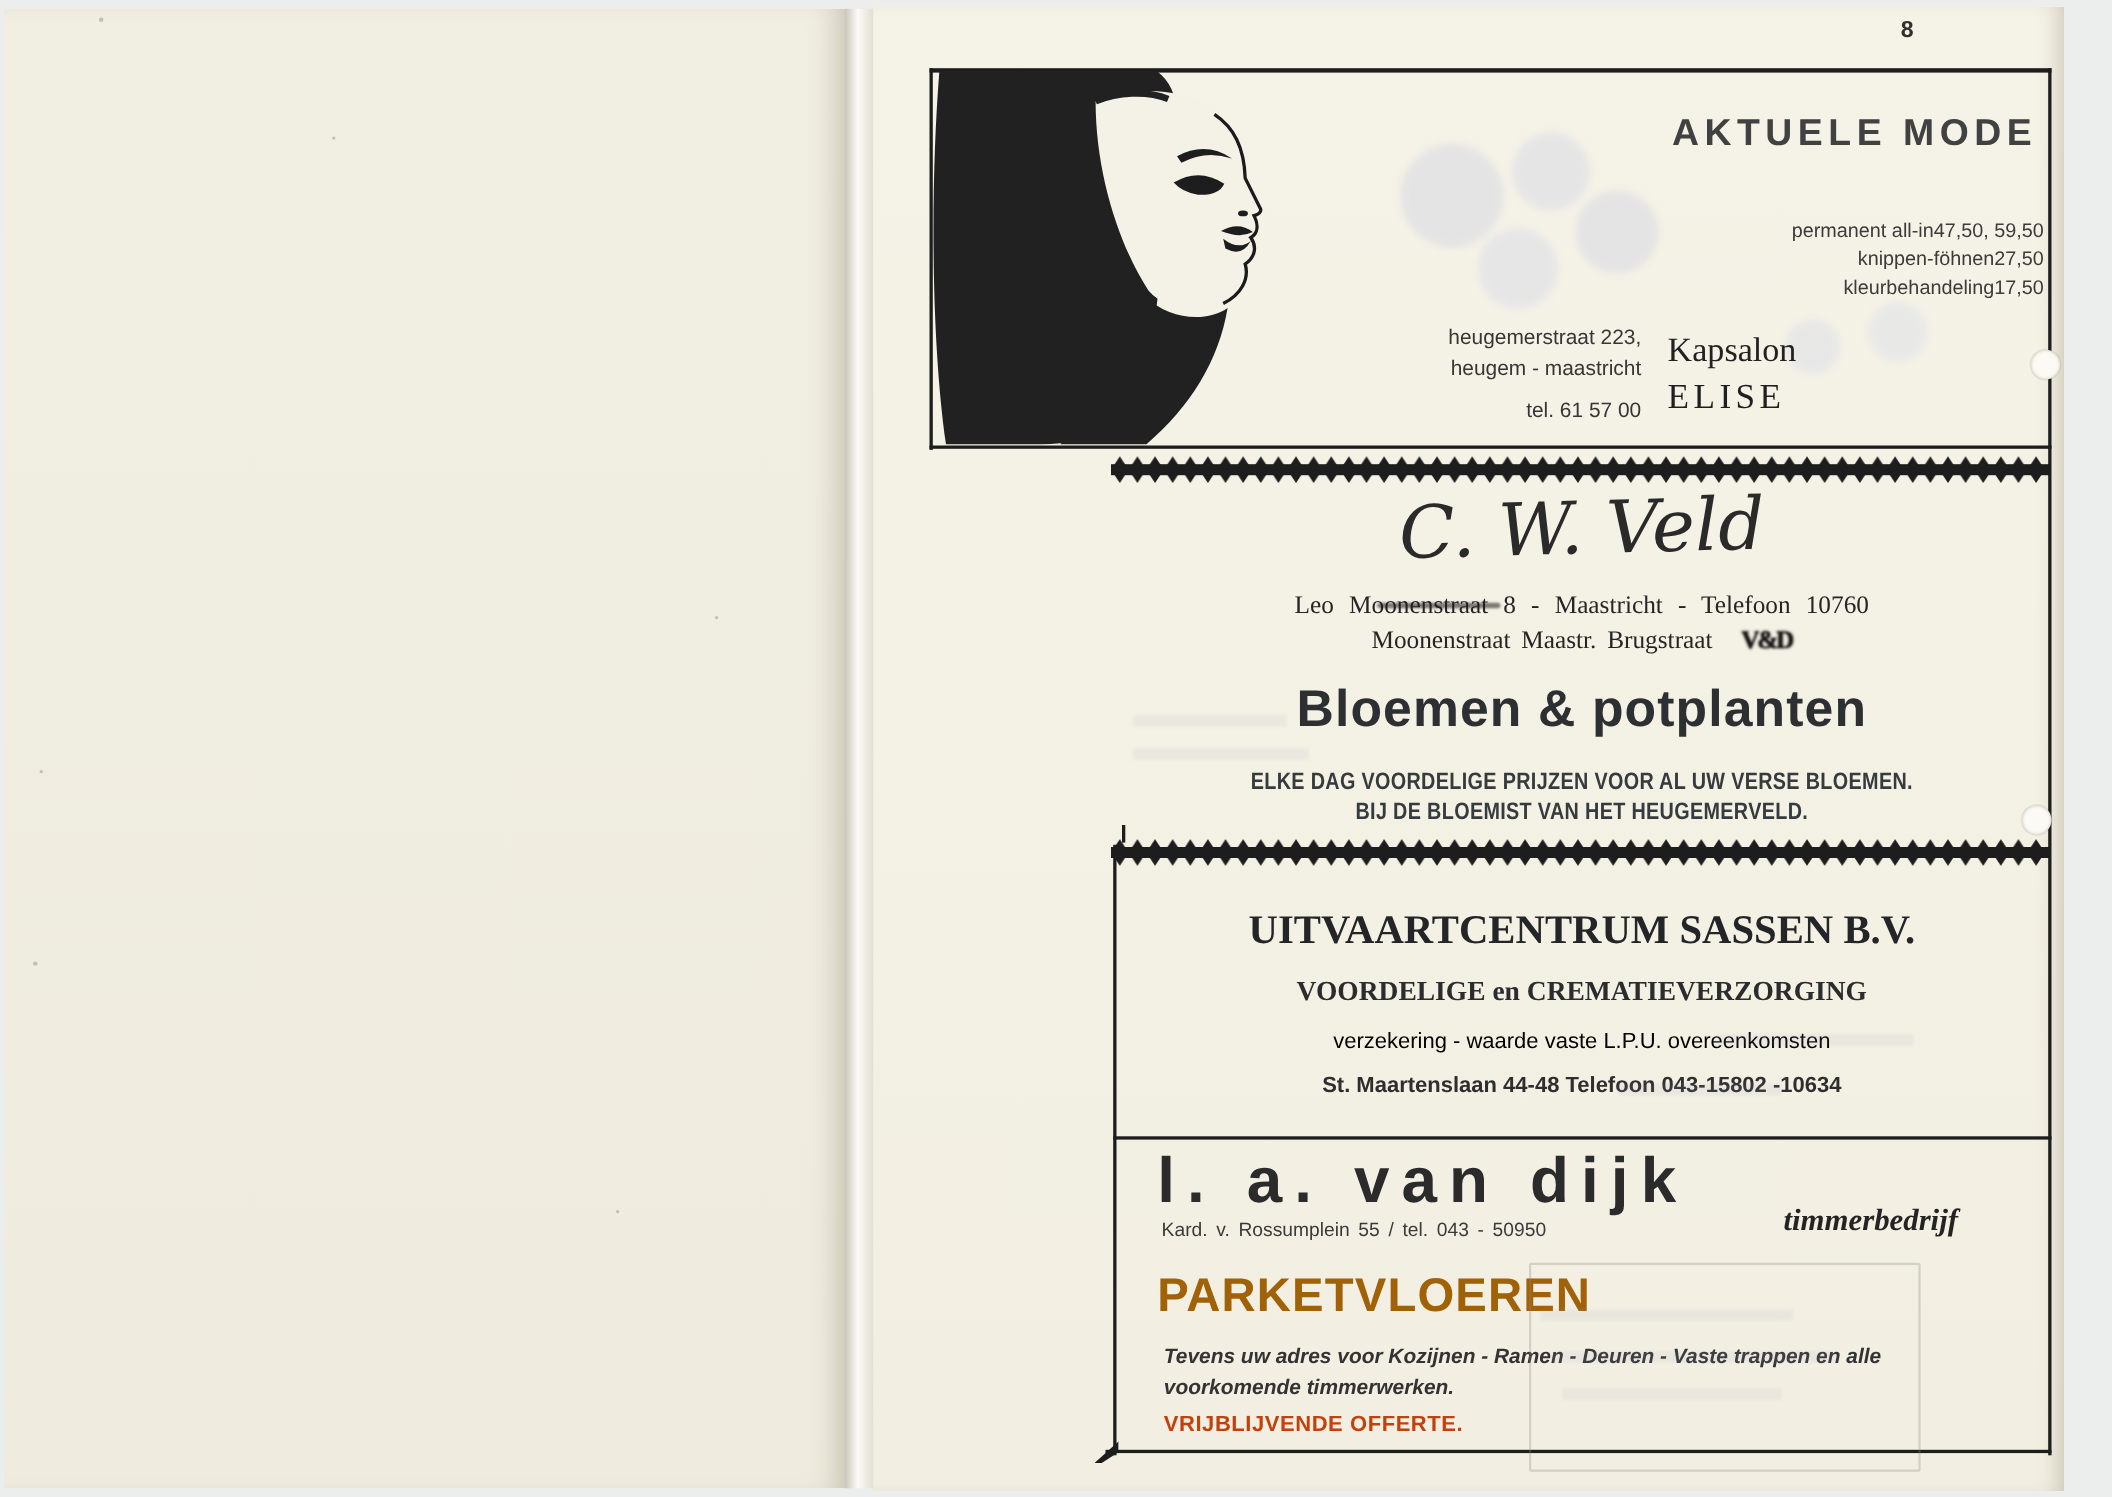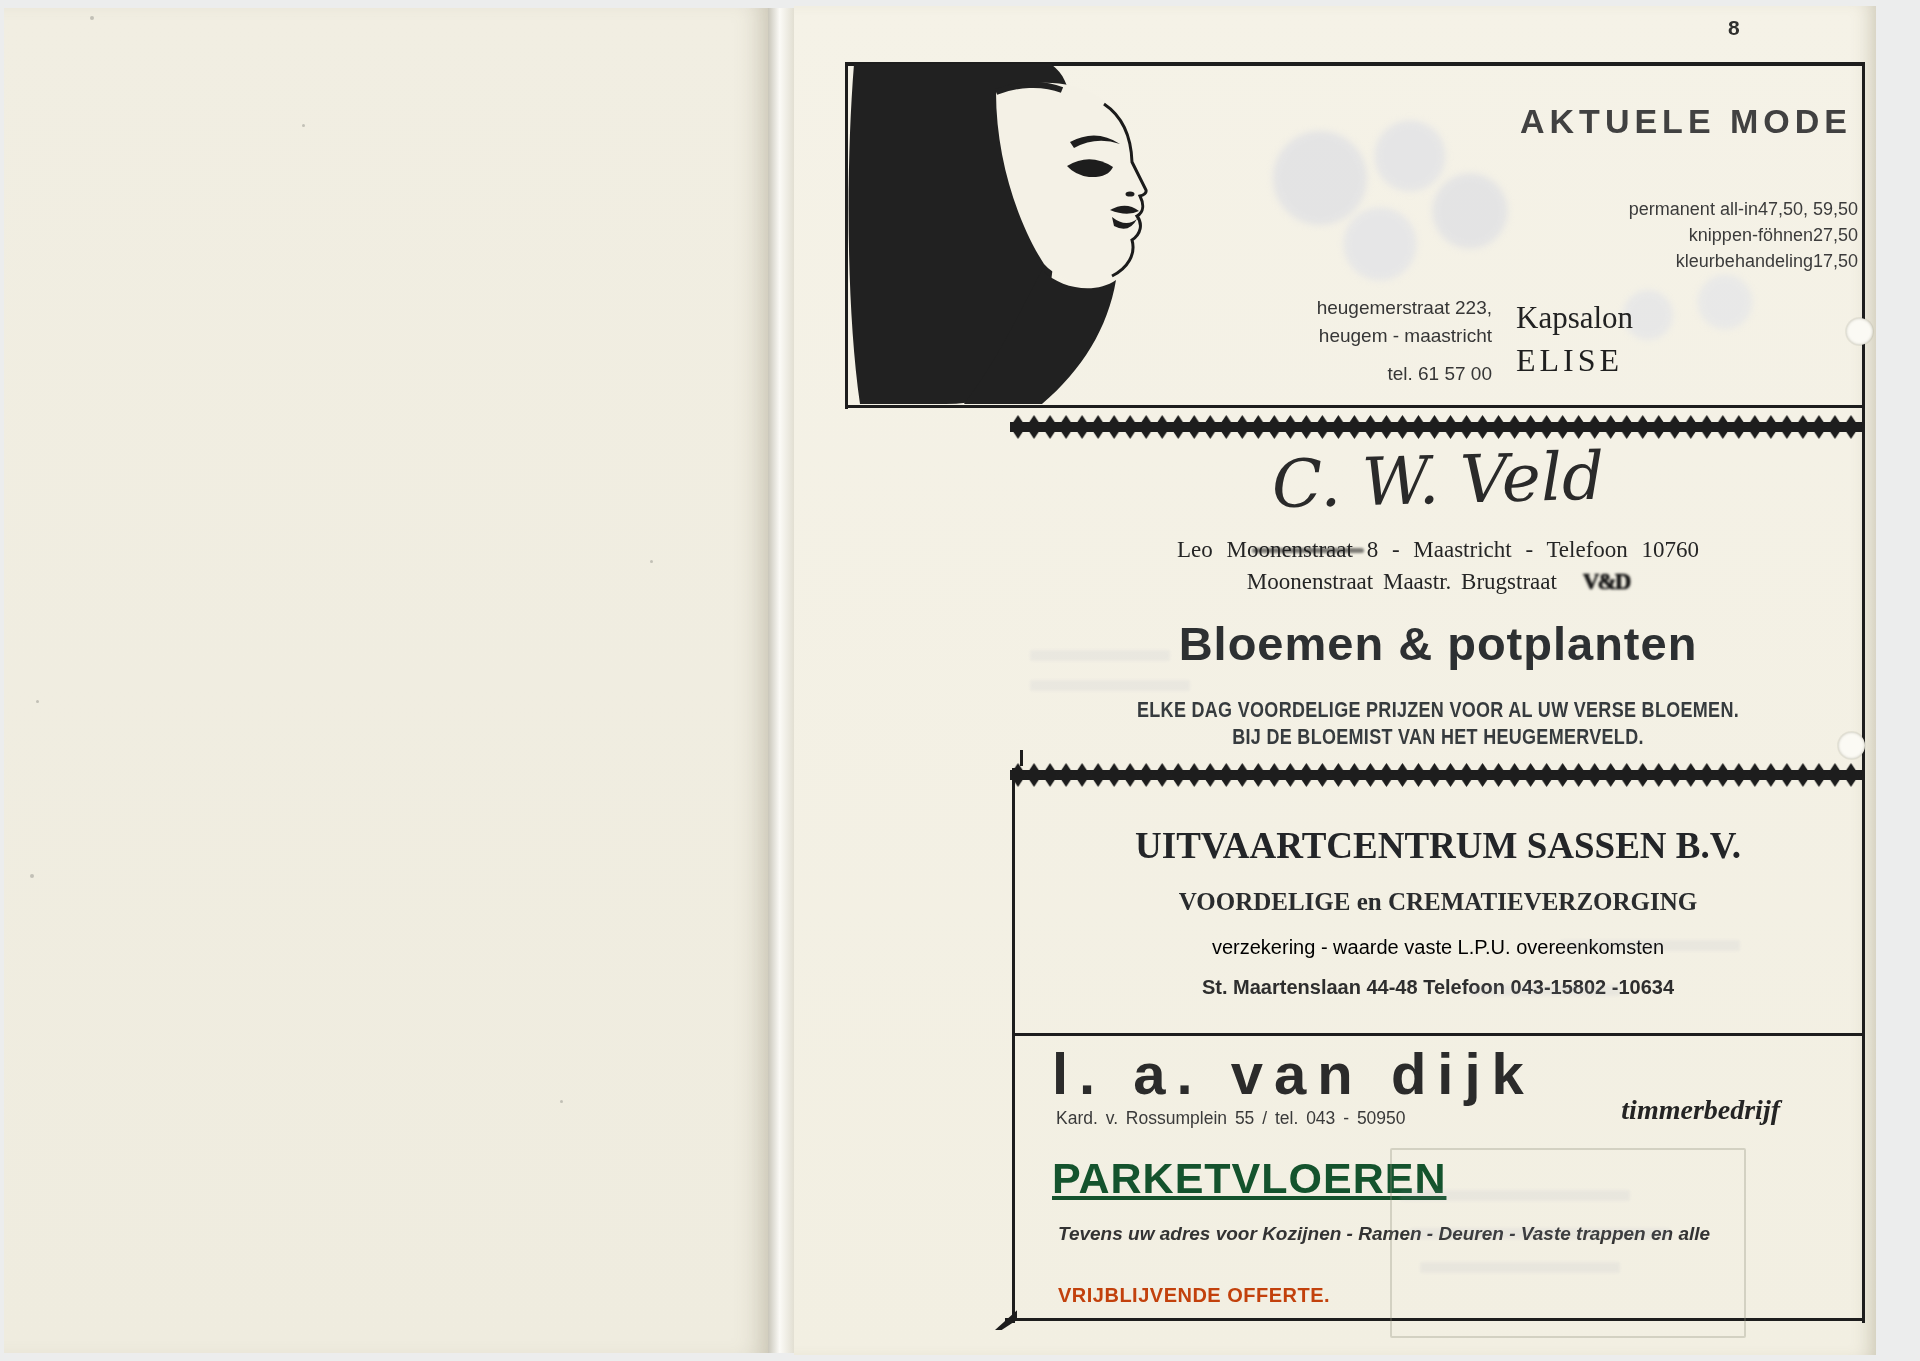--- a/index.html
+++ b/index.html
@@ -85,21 +85,21 @@
               font-family:"Liberation Serif","DejaVu Serif",serif;font-weight:bold;font-size:25px;color:#2a2c2e;}
   .sassen-line1{left:1012px;top:936px;width:852px;text-align:center;font-size:20px;color:#000000;}
   .sassen-line2{left:1012px;top:976px;width:852px;text-align:center;font-size:20px;font-weight:bold;color:#2e2e2e;}
 
   
   .vd-name{left:1052px;top:1040px;font-size:58px;letter-spacing:11px;color:#2b2b2b;font-weight:bold;}
   .vd-address{left:1056px;top:1108px;font-size:17.5px;color:#3a3a3a;word-spacing:3px;}
   .vd-trade{left:1480px;top:1094px;width:300px;text-align:right;
             font-family:"Liberation Serif","DejaVu Serif",serif;font-style:italic;font-weight:bold;
             font-size:28px;color:#242424;}
-  .vd-headline{left:1052px;top:1154px;font-size:43px;font-weight:bold;letter-spacing:1px;color:#14532d;text-decoration:underline;}
+  .vd-headline{left:1052px;top:1154px;font-size:43px;font-weight:bold;letter-spacing:1px;color:#a16207;}
   .vd-body{left:1058px;top:1220px;width:700px;font-size:19px;font-weight:bold;font-style:italic;
            color:#333;line-height:28px;}
   .vd-footer{left:1058px;top:1284px;font-size:20px;font-weight:bold;color:#c2410c;letter-spacing:.5px;}
 
   
   .hole{border-radius:50%;background:#fbfaf4;
         box-shadow:inset 0 0 3px rgba(70,65,40,.35), 0 0 0 1px rgba(70,65,40,.08);}
   .hole1{left:1846px;top:318px;width:27px;height:27px;}
   .hole2{left:1838px;top:732px;width:27px;height:27px;}
   .bleed{background:#9aa0b8;opacity:.10;filter:blur(1.5px);border-radius:2px;}
@@ -206,20 +206,21 @@
   <div class="abs sassen-line1">verzekering - waarde vaste L.P.U. overeenkomsten</div>
   <div class="abs sassen-line2">St. Maartenslaan 44-48  Telefoon 043-15802 -10634</div>
 
   <div class="abs rule b-vd-top"></div>
   <div class="abs vd-name">l. a. van dijk</div>
   <div class="abs vd-address">Kard. v. Rossumplein 55 / tel. 043 - 50950</div>
   <div class="abs vd-trade">timmerbedrijf</div>
   <div class="abs vd-headline">PARKETVLOEREN</div>
   <div class="abs vd-body">
     <div>Tevens uw adres voor Kozijnen - Ramen - Deuren - Vaste trappen en alle</div>
+    <div>voorkomende timmerwerken.</div>
   </div>
   <div class="abs vd-footer">VRIJBLIJVENDE OFFERTE.</div>
   <div class="abs rule b-vd-bot"></div>
   <div class="abs vd-arrow"></div>
 
   <div class="abs hole hole1"></div>
   <div class="abs hole hole2"></div>
 
   <div class="abs bleed" style="left:1030px;top:650px;width:140px;height:11px;"></div>
   <div class="abs bleed" style="left:1030px;top:680px;width:160px;height:11px;"></div>

